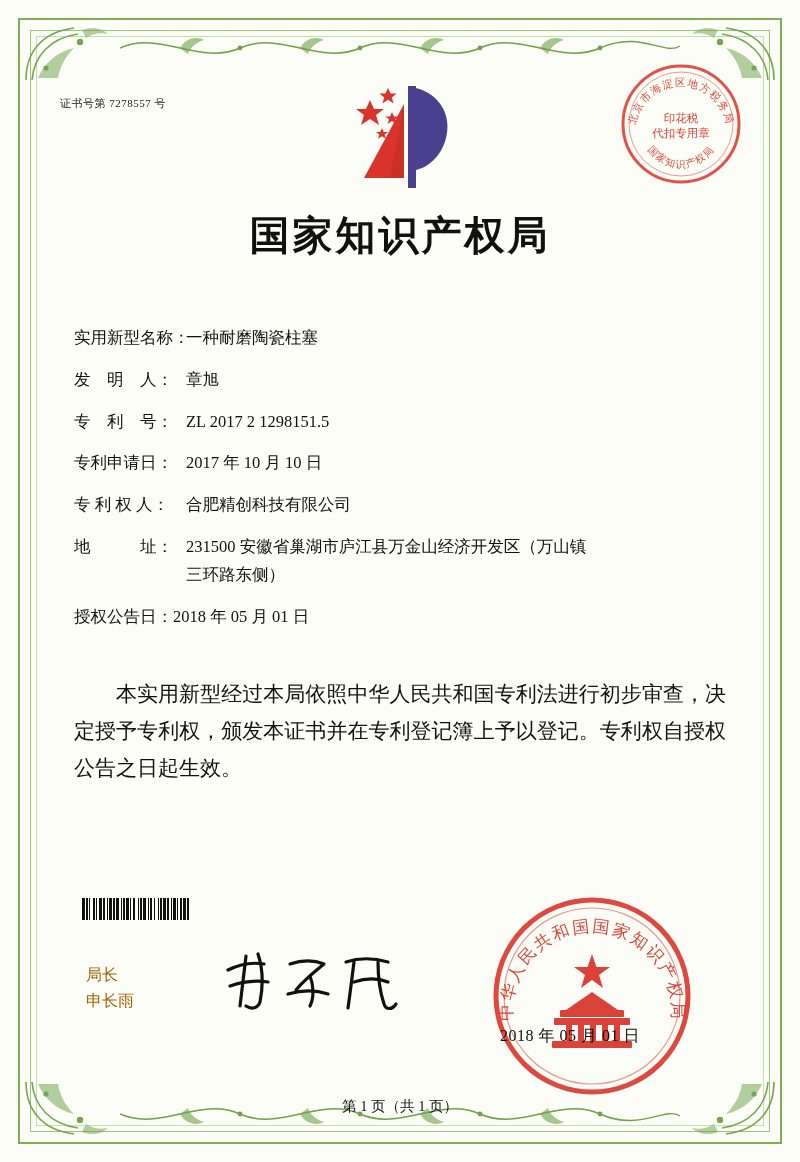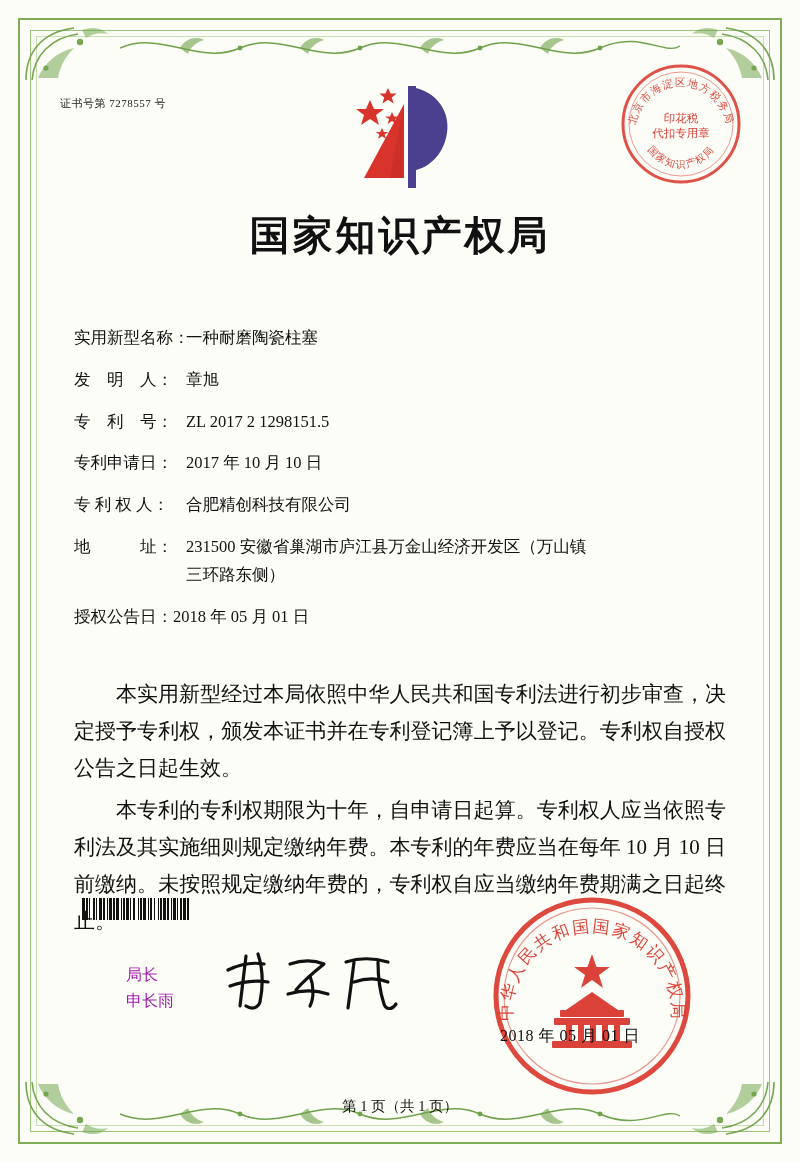--- a/index.html
+++ b/index.html
@@ -179,23 +179,22 @@
     display: block;
     background: #111;
     height: 100%;
   }
 
   
   .sig-label {
     position: absolute;
     left: 86px; top: 962px;
     font-size: 16px;
-    color: #a21caf;
+    color: #a16207;
     line-height: 1.6;
-    margin-left: 40px;
   }
   .sig-label div { white-space: nowrap; }
 
   .signature {
     position: absolute;
     left: 218px; top: 946px;
     width: 200px; height: 70px;
     color: #111;
   }
   .signature svg { width: 100%; height: 100%; display: block; }
@@ -372,21 +371,20 @@
 
     <div class="pub-row">
       <span class="pub-left">
         <span>授权公告日：</span><span>2018 年 05 月 01 日</span>
       </span>
     </div>
   </div>
 
   <div class="body-text">
     <p>本实用新型经过本局依照中华人民共和国专利法进行初步审查，决定授予专利权，颁发本证书并在专利登记簿上予以登记。专利权自授权公告之日起生效。</p>
-    <p>本专利的专利权期限为十年，自申请日起算。专利权人应当依照专利法及其实施细则规定缴纳年费。本专利的年费应当在每年 10 月 10 日前缴纳。未按照规定缴纳年费的，专利权自应当缴纳年费期满之日起终止。</p>
   </div>
 
   <div class="barcode" id="barcode">
       <i style="width:3px"></i>
       <i style="width:1px;background:transparent"></i>
       <i style="width:2px"></i>
       <i style="width:1px;background:transparent"></i>
       <i style="width:1px"></i>
       <i style="width:3px;background:transparent"></i>
       <i style="width:2px"></i>

